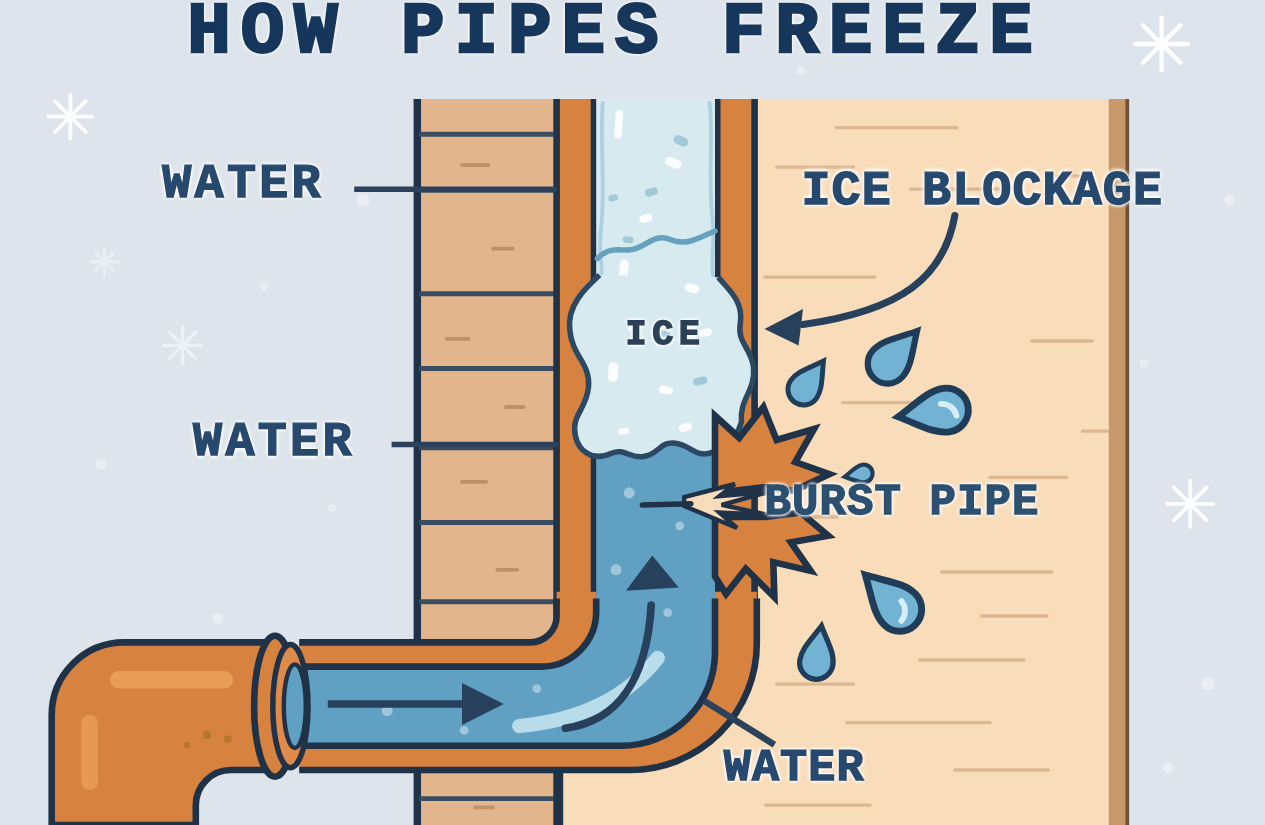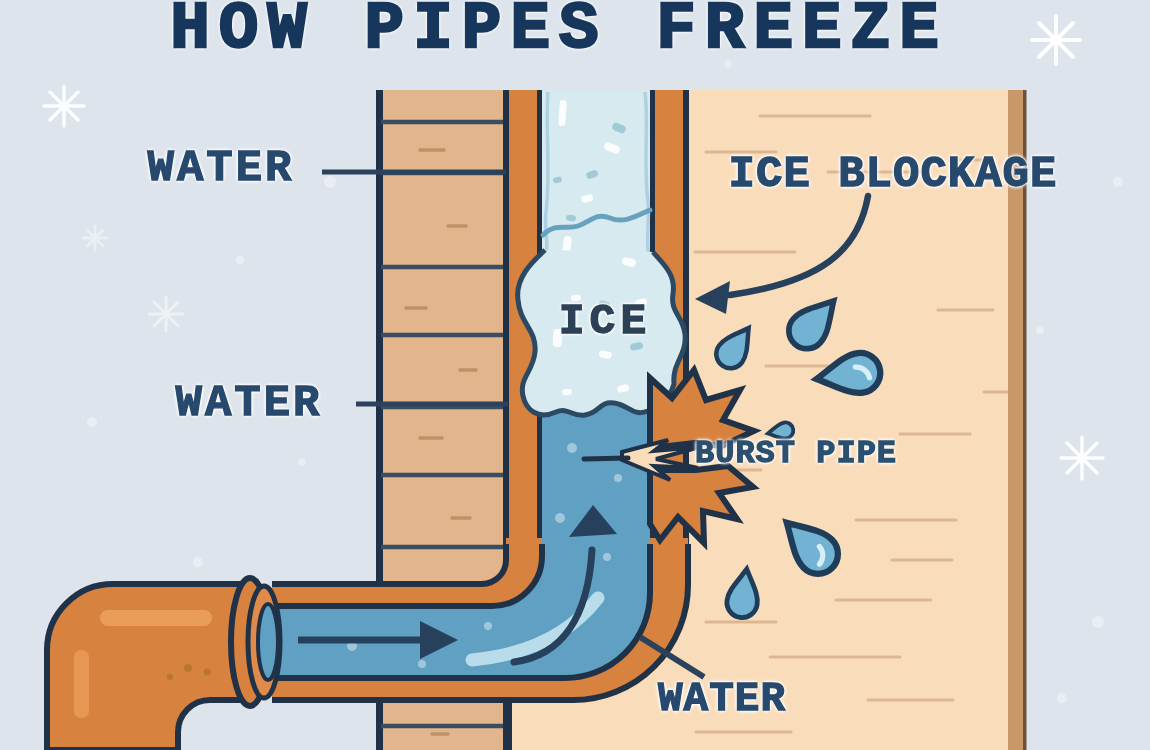--- a/index.html
+++ b/index.html
@@ -8,23 +8,23 @@
   .stage svg{position:absolute;left:0;top:0;}
   .label{position:absolute;font-weight:bold;color:#27496d;line-height:1.04;
          text-shadow:0 2px 3px rgba(255,255,255,.9),0 -2px 3px rgba(255,255,255,.9),
                      2px 0 3px rgba(255,255,255,.9),-2px 0 3px rgba(255,255,255,.9);
          -webkit-text-stroke:1.3px currentColor;white-space:nowrap;}
   .centered{transform:translateX(-50%);text-align:center;}
   .title{top:-4px;left:559px;font-size:66px;letter-spacing:9px;color:#16365c;
          -webkit-text-stroke:2.5px currentColor;}
   .water-pipe{top:146px;left:221px;font-size:44px;letter-spacing:3px;}
   .ice-blockage{top:140px;left:893px;font-size:44px;letter-spacing:1px;margin-top:12px;}
-  .ice{top:300px;left:605px;font-size:43px;letter-spacing:5px;color:#2c4156;}
+  .ice{top:288px;left:605px;font-size:32px;letter-spacing:5px;color:#2c4156;}
   .water-upper{top:381px;left:249px;font-size:44px;letter-spacing:3px;}
-  .burst-pipe{top:437px;left:695px;font-size:32px;letter-spacing:1px;color:#2b5070;}
+  .burst-pipe{top:437px;left:695px;font-size:40px;letter-spacing:1px;color:#2b5070;}
   .water-lower{top:678px;left:722px;font-size:41px;letter-spacing:1px;}
 </style>
 </head>
 <body>
 
 <div class="stage">
 
 <svg width="1150" height="750" viewBox="0 0 1150 750">
 
   <g>

